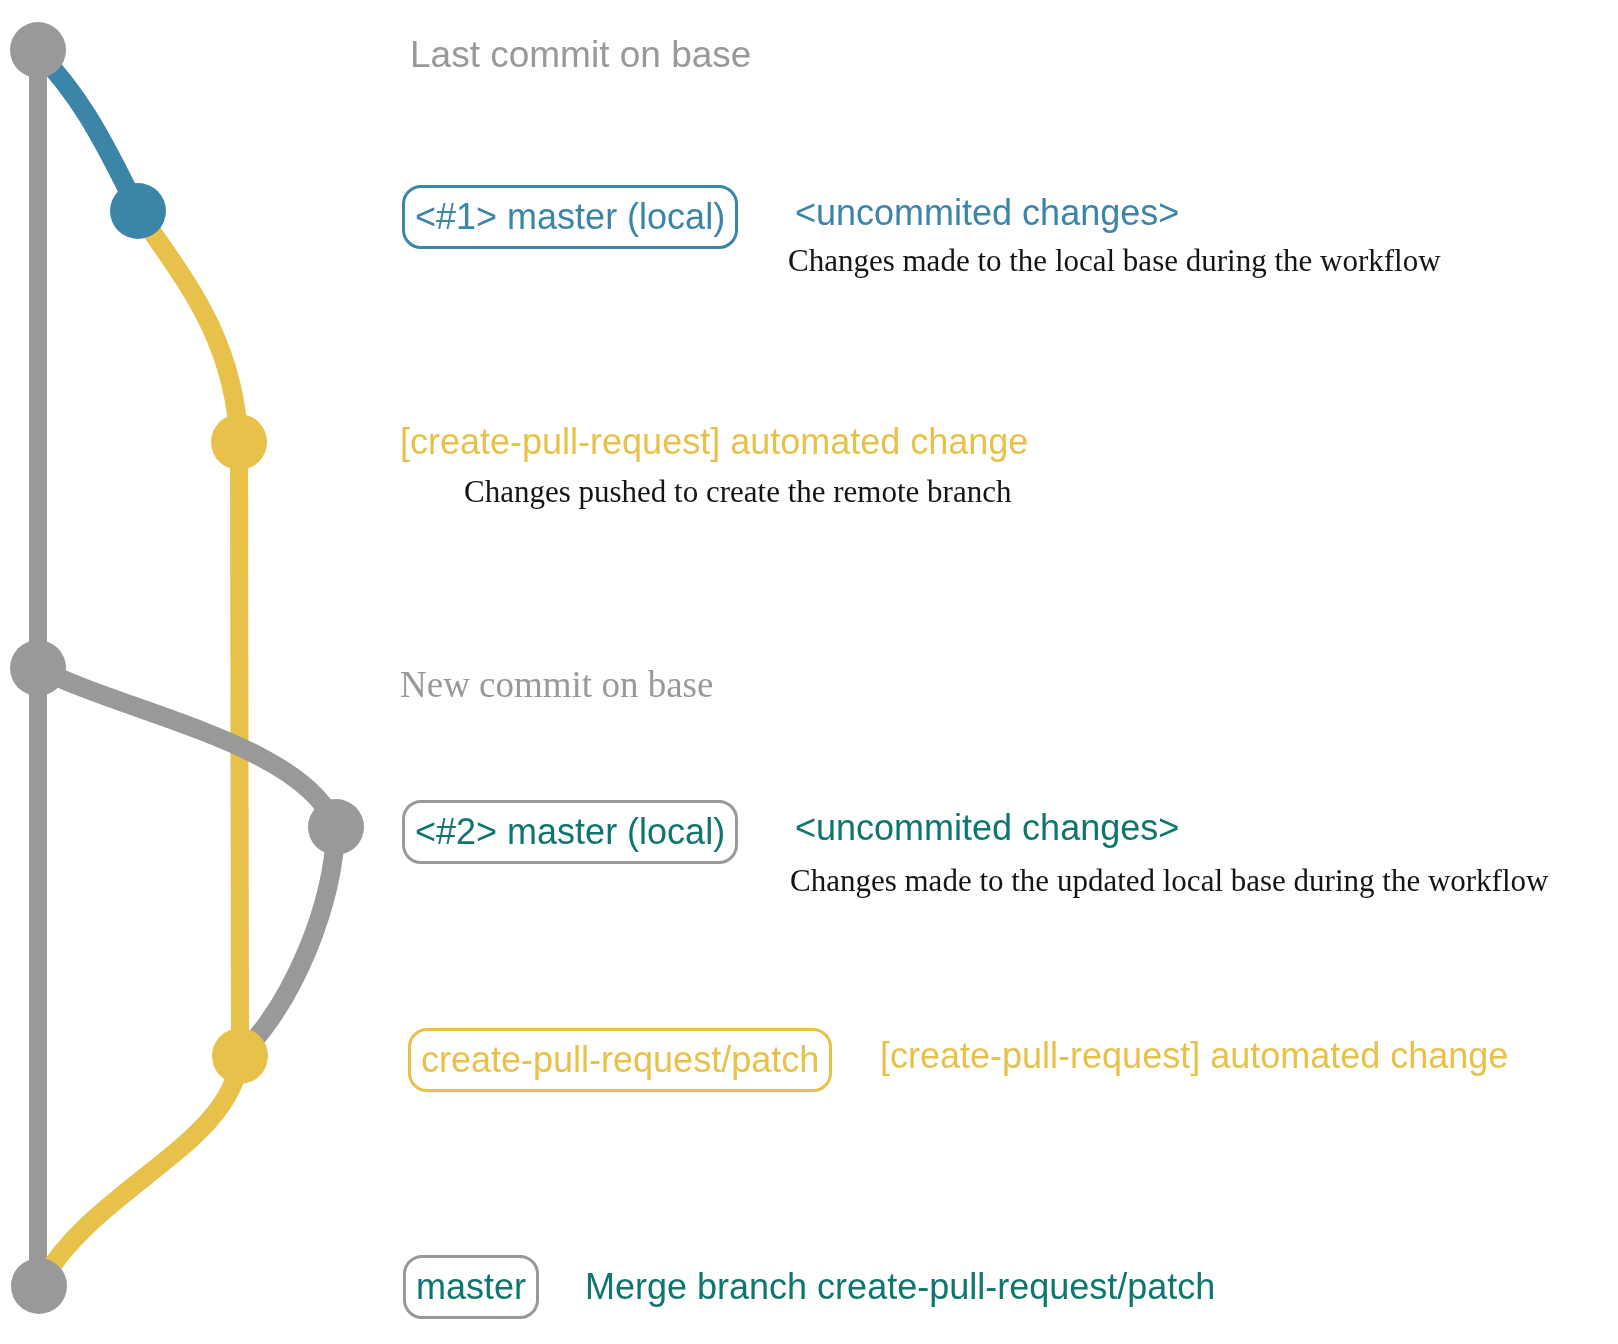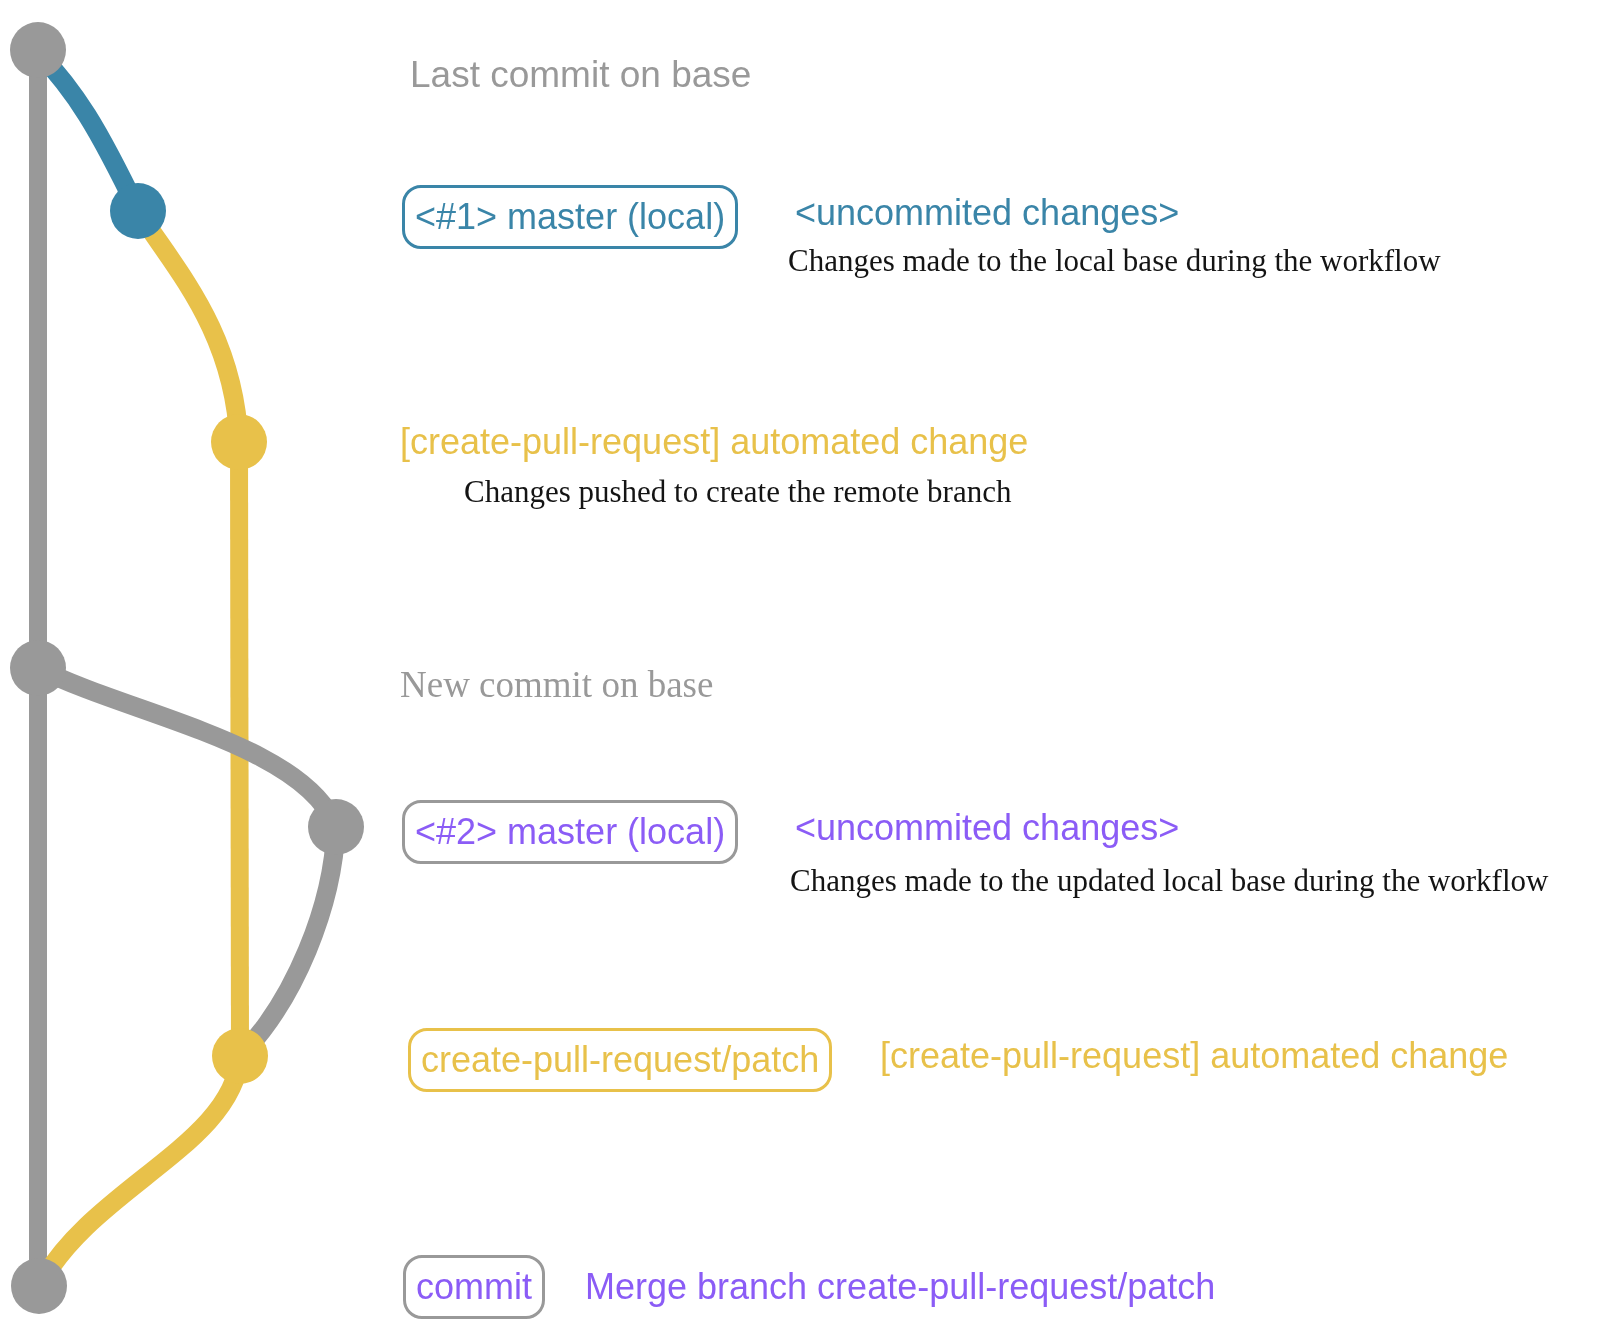--- a/index.html
+++ b/index.html
@@ -15,21 +15,21 @@
   .abs{position:absolute;transform:translateY(-50%);white-space:nowrap;}
   .heading{font-size:37px;color:#999999;}
   .note{font-size:36px;}
   .badge{
     display:inline-flex;align-items:center;justify-content:center;
     height:58px;padding:0 10px;
     border:3px solid;border-radius:19px;
     font-size:36px;line-height:1;
   }
   .blue{color:#3a85a8;border-color:#3a85a8;}
-  .gray{color:#8b5cf6;border-color:#999999;text-align:right;}
+  .gray{color:#0f766e;border-color:#999999;text-align:right;}
   .yellow{color:#e8c14a;border-color:#e8c14a;}
   .desc{
     font-family:"Liberation Serif", serif;
     font-size:31px;color:#141414;
   }
 </style>
 </head>
 <body>
 
 <div id="canvas">
@@ -52,34 +52,34 @@
 
     <circle cx="38" cy="50" r="28" fill="#999999"></circle>
     <circle cx="138" cy="211" r="28" fill="#3a85a8"></circle>
     <circle cx="239" cy="442" r="28" fill="#e8c14a"></circle>
     <circle cx="38" cy="668" r="28" fill="#999999"></circle>
     <circle cx="336" cy="827" r="28" fill="#999999"></circle>
     <circle cx="240" cy="1056" r="28" fill="#e8c14a"></circle>
     <circle cx="39" cy="1286" r="28" fill="#999999"></circle>
   </svg>
 
-  <div class="abs heading" style="left:410px;top:55px;margin-top:20px;">Last commit on base</div>
+  <div class="abs heading" style="left:410px;top:55px;">Last commit on base</div>
 
   <div class="abs badge blue" style="left:402px;top:217px;">&lt;#1&gt; master (local)</div>
   <div class="abs note blue" style="left:795px;top:213px;">&lt;uncommited changes&gt;</div>
   <div class="abs desc" style="left:788px;top:261px;">Changes made to the local base during the workflow</div>
 
   <div class="abs note yellow" style="left:400px;top:442px;">[create-pull-request] automated change</div>
   <div class="abs desc" style="left:420px;top:492px;margin-left:44px;">Changes pushed to create the remote branch</div>
 
   <div class="abs heading" style="left:400px;top:684px;font-family:Liberation Serif, serif;">New commit on base</div>
 
   <div class="abs badge gray" style="left:402px;top:832px;">&lt;#2&gt; master (local)</div>
   <div class="abs note gray" style="left:795px;top:828px;">&lt;uncommited changes&gt;</div>
   <div class="abs desc" style="left:790px;top:881px;">Changes made to the updated local base during the workflow</div>
 
   <div class="abs badge yellow" style="left:408px;top:1060px;">create-pull-request/patch</div>
   <div class="abs note yellow" style="left:880px;top:1056px;">[create-pull-request] automated change</div>
 
-  <div class="abs badge gray" style="left:403px;top:1287px;">commit</div>
+  <div class="abs badge gray" style="left:403px;top:1287px;">master</div>
   <div class="abs note gray" style="left:585px;top:1287px;">Merge branch create-pull-request/patch</div>
 
 </div>
 
 </body></html>

